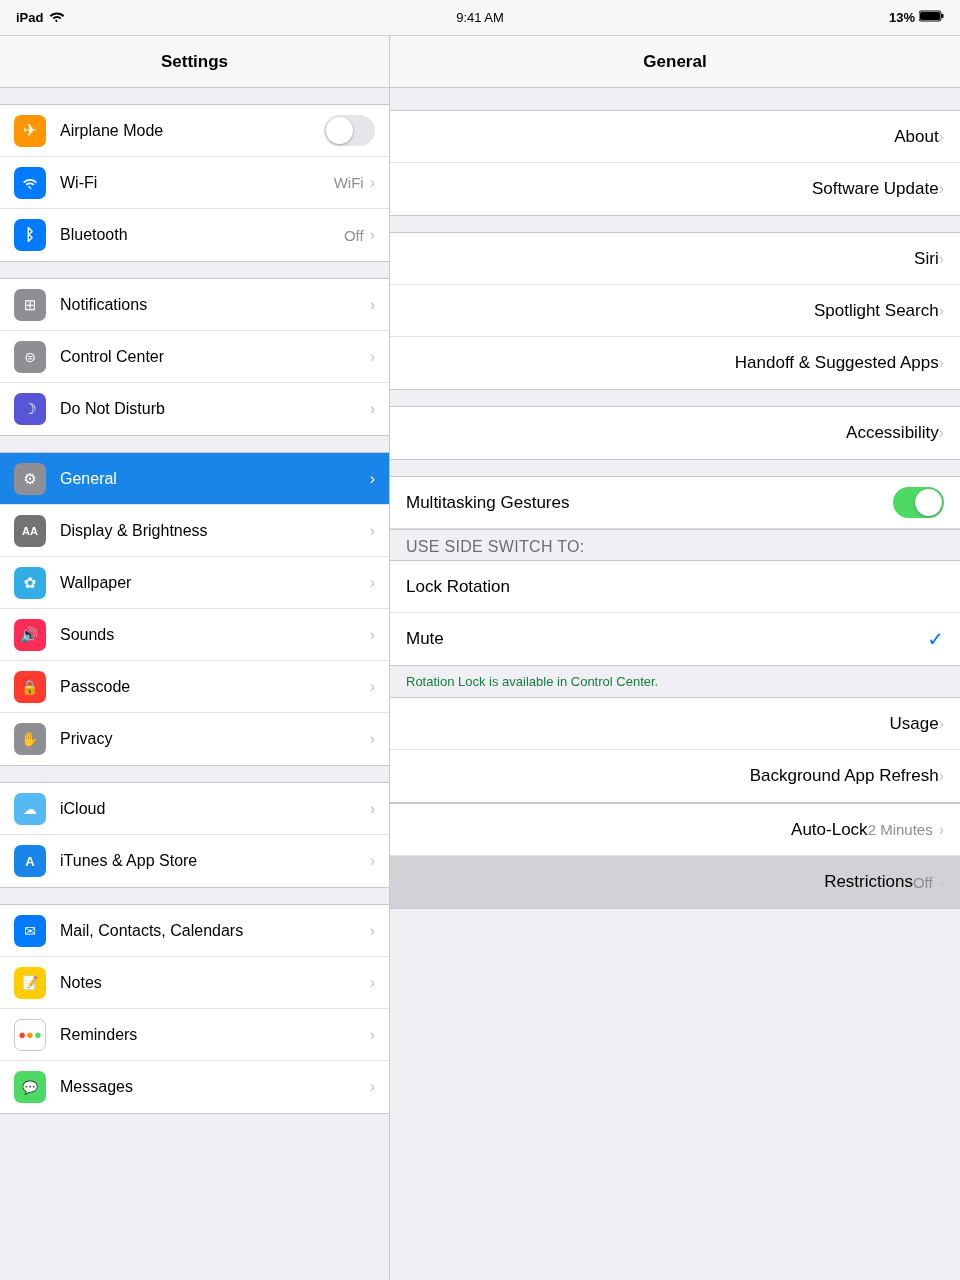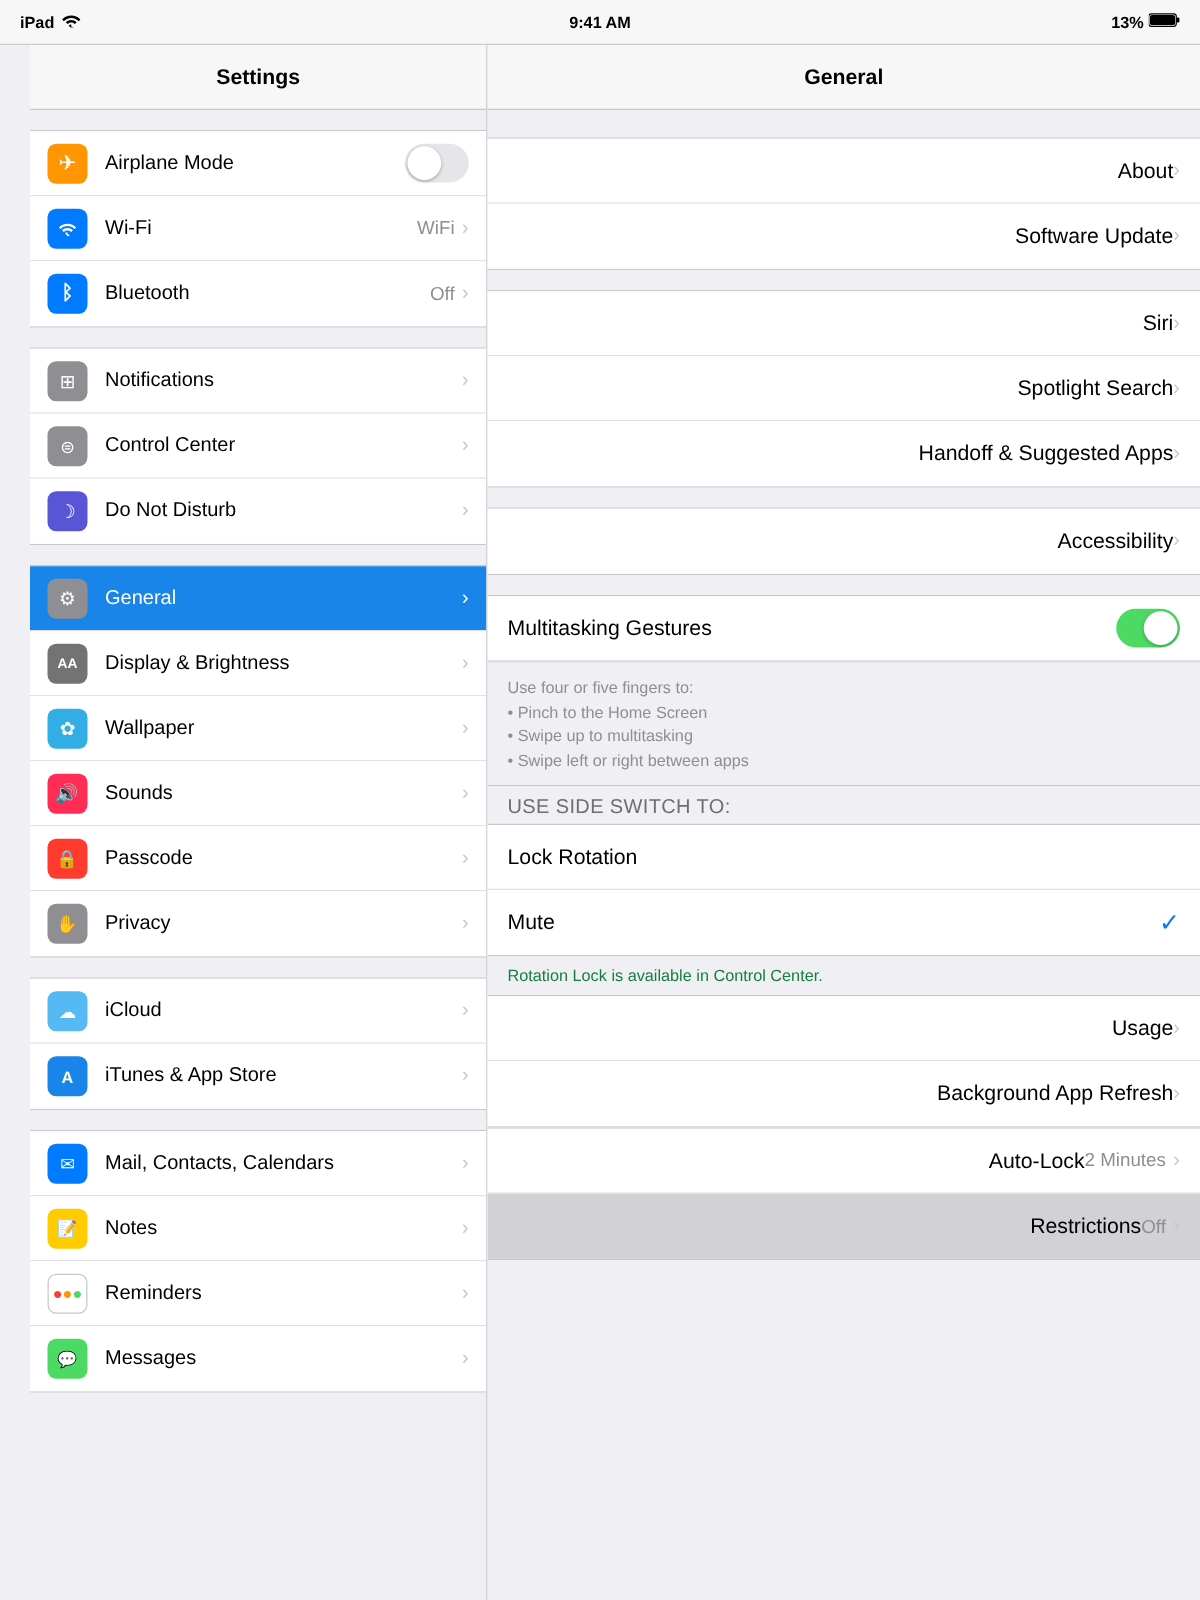--- a/index.html
+++ b/index.html
@@ -20,38 +20,37 @@
       display: flex;
       align-items: center;
       justify-content: space-between;
       padding: 0 16px;
       border-bottom: 1px solid #ccc;
       font-size: 13px;
       font-weight: 600;
       gap: 36px;
     }
     .status-left { display: flex; align-items: center; gap: 6px; }
-    .status-center { position: absolute; left: 50%; transform: translateX(-50%); font-weight: 700; }
+    .status-center { position: absolute; left: 50%; transform: translateX(-50%); font-weight: 400; }
     .status-right { display: flex; align-items: center; gap: 4px; }
 
     
     .app-container {
       display: flex;
       width: 960px;
       height: 1244px;
     }
 
     
     .left-panel {
       width: 390px;
       background: #efeff4;
       border-right: 1px solid #c8c7cc;
       overflow-y: auto;
       flex-shrink: 0;
-      padding-left: 24px;
     }
 
     .panel-header {
       height: 52px;
       background: #f7f7f7;
       display: flex;
       align-items: center;
       justify-content: center;
       border-bottom: 1px solid #c8c7cc;
       font-size: 17px;
@@ -475,26 +474,20 @@
     </div>
 
     <div class="multitasking-section" style="margin-top:16px;">
       <div class="multitasking-row">
         <span class="multitasking-label">Multitasking Gestures</span>
         <div class="toggle-on">
           <div class="toggle-knob"></div>
         </div>
       </div>
     </div>
-    <div class="gesture-description">
-      Use four or five fingers to:<br>
-      • Pinch to the Home Screen<br>
-      • Swipe up to multitasking<br>
-      • Swipe left or right between apps
-    </div>
 
     <div class="section-label">USE SIDE SWITCH TO:</div>
     <div class="side-switch-section">
       <div class="side-switch-row">
         <span class="side-switch-label">Lock Rotation</span>
       </div>
       <div class="side-switch-row">
         <span class="side-switch-label">Mute</span>
         <span class="checkmark">✓</span>
       </div>

